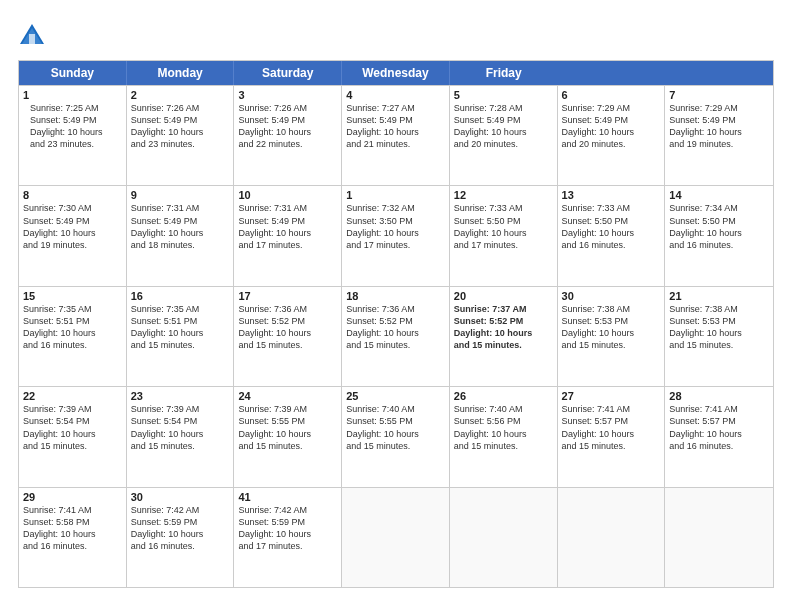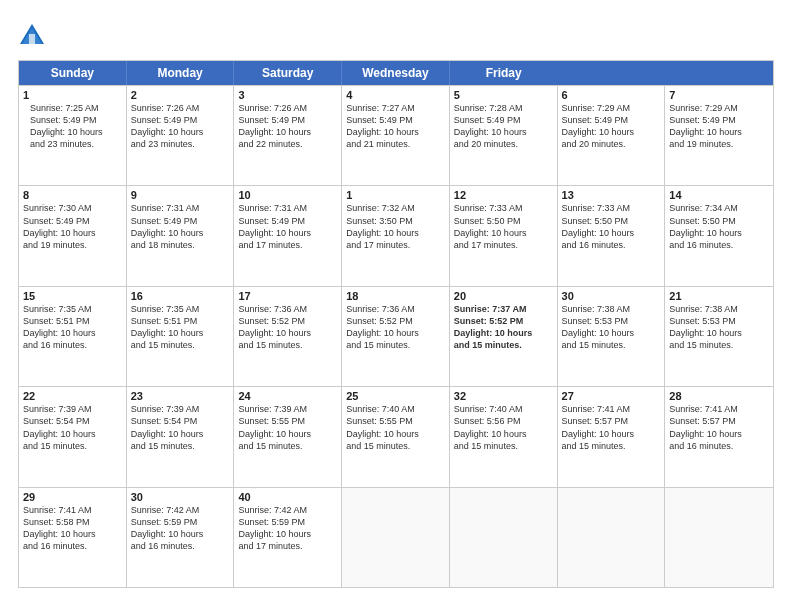--- a/index.html
+++ b/index.html
@@ -322,21 +322,21 @@
 and 15 minutes.</div>
           </div>
           <div class="cal-cell">
             <span class="day-num">25</span>
             <div class="cell-text" style="white-space: pre-line;">Sunrise: 7:40 AM
 Sunset: 5:55 PM
 Daylight: 10 hours
 and 15 minutes.</div>
           </div>
           <div class="cal-cell">
-            <span class="day-num">32</span>
+            <span class="day-num">26</span>
             <div class="cell-text" style="white-space: pre-line;">Sunrise: 7:40 AM
 Sunset: 5:56 PM
 Daylight: 10 hours
 and 15 minutes.</div>
           </div>
           <div class="cal-cell">
             <span class="day-num">27</span>
             <div class="cell-text" style="white-space: pre-line;">Sunrise: 7:41 AM
 Sunset: 5:57 PM
 Daylight: 10 hours
@@ -359,21 +359,21 @@
 and 16 minutes.</div>
           </div>
           <div class="cal-cell">
             <span class="day-num">30</span>
             <div class="cell-text" style="white-space: pre-line;">Sunrise: 7:42 AM
 Sunset: 5:59 PM
 Daylight: 10 hours
 and 16 minutes.</div>
           </div>
           <div class="cal-cell">
-            <span class="day-num">40</span>
+            <span class="day-num">41</span>
             <div class="cell-text" style="white-space: pre-line;">Sunrise: 7:42 AM
 Sunset: 5:59 PM
 Daylight: 10 hours
 and 17 minutes.</div>
           </div>
           <div class="cal-cell empty"></div>
           <div class="cal-cell empty"></div>
           <div class="cal-cell empty"></div>
           <div class="cal-cell empty"></div>
         </div>

